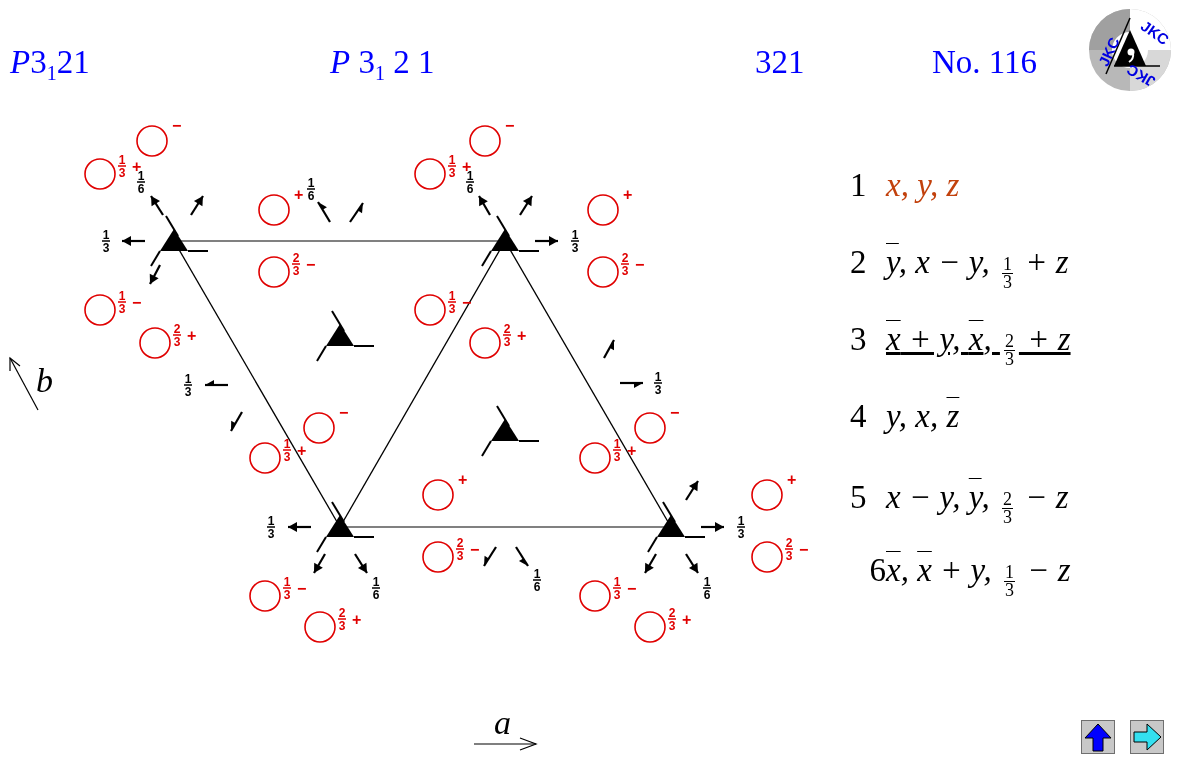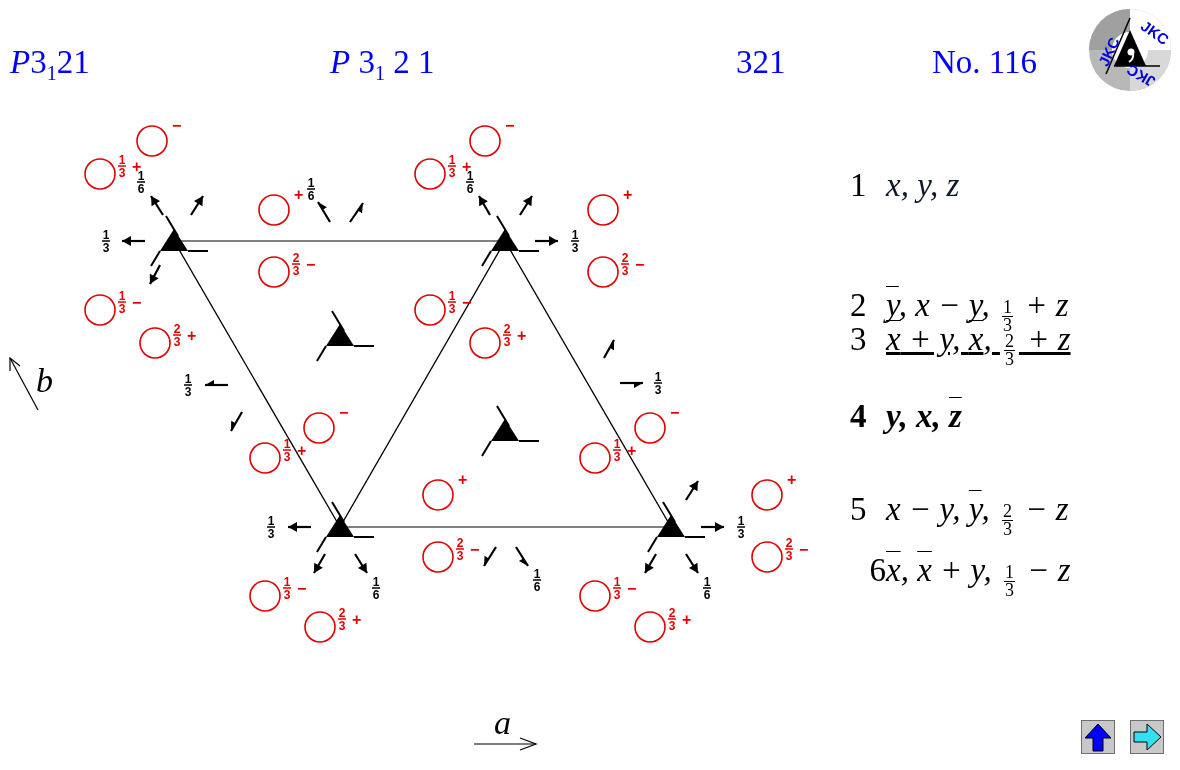--- a/index.html
+++ b/index.html
@@ -3,29 +3,29 @@
   <meta charset="utf-8">
   <style>
     html, body { margin: 0; padding: 0; background: #ffffff; }
     body { width: 1180px; height: 770px; position: relative; overflow: hidden;
            font-family: "Liberation Serif", serif; }
     .hdr { position: absolute; top: 2px; font-size: 33px; color: #0000ff; line-height: 40px; white-space: nowrap; margin-top: 40px; }
     .hdr sub { font-size: 20px; vertical-align: -7px; line-height: 0; }
     .hdr .it { font-style: italic; }
     #hdr-short { left: 10px; }
     #hdr-full { left: 330px; text-align: right; }
-    #hdr-pg { left: 736px; text-align: right; }
+    #hdr-pg { left: 755px; text-align: right; }
     #hdr-no { left: 932px; }
     #logo { position: absolute; left: 1088px; top: 8px; width: 84px; height: 84px; }
     #diagram { position: absolute; left: 0; top: 0; width: 1180px; height: 770px; }
     .ops { position: absolute; left: 850px; top: 165px; }
     .op { position: absolute; left: 0; height: 40px; white-space: nowrap; font-size: 33px; color: #000; line-height: 40px; }
     .op .num { display: inline-block; width: 36px; }
     .op .expr { font-style: italic; }
-    .op.first .expr { color: #0f172a; }
+    .op.first .expr { color: #c2410c; }
     .bar { text-decoration: overline; text-decoration-thickness: 1px; }
     .frac { display: inline-flex; flex-direction: column; align-items: center; font-style: normal;
             font-size: 18px; line-height: 17px; vertical-align: 3px; margin: 0 4px; }
     .frac .n { border-bottom: 1px solid #000; padding: 0 1px; }
     .nav-btn { position: absolute; top: 720px; width: 34px; height: 34px; background: #c8c8c8;
                border: 1px solid #6f6f6f; box-sizing: border-box; cursor: pointer; }
     #nav-up { left: 1081px; }
     #nav-next { left: 1130px; }
     .axis-lbl { position: absolute; font-style: italic; font-size: 34px; color: #000; }
   </style>
@@ -437,30 +437,30 @@
     <line x1="474" y1="744" x2="536" y2="744" stroke="#000" stroke-width="1.2"></line>
     <polyline points="520,738 536,744 520,750" fill="none" stroke="#000" stroke-width="1.2"></polyline>
   </g>
 </svg>
 
 <div class="axis-lbl" style="left:36px;top:362px;">b</div>
 <div class="axis-lbl" style="left:494px;top:704px;">a</div>
 
 <div class="ops" id="ops">
     <div class="op first" style="top: 0px;"><span class="num">1</span><span class="expr"><span style="white-space: pre;">x, y, z</span></span></div>
-    <div class="op" style="top: 77px; margin-top: 43px;"><span class="num">2</span><span class="expr"><span class="bar" style="white-space: pre;">y</span><span style="white-space: pre;">, x − y, </span><span class="frac">
+    <div class="op" style="top: 77px;"><span class="num">2</span><span class="expr"><span class="bar" style="white-space: pre;">y</span><span style="white-space: pre;">, x − y, </span><span class="frac">
           <span class="n">1</span>
           <span>3</span>
         </span><span style="white-space: pre;"> + z</span></span></div>
     <div class="op" style="top: 154px; text-decoration: underline;"><span class="num">3</span><span class="expr"><span class="bar" style="white-space: pre;">x</span><span style="white-space: pre;"> + y, </span><span class="bar" style="white-space: pre;">x</span><span style="white-space: pre;">, </span><span class="frac">
           <span class="n">2</span>
           <span>3</span>
         </span><span style="white-space: pre;"> + z</span></span></div>
-    <div class="op" style="top: 231px; font-weight: bold;"><span class="num">4</span><span class="expr"><span style="white-space: pre;">y, x, </span><span class="bar" style="white-space: pre;">z</span></span></div>
-    <div class="op" style="top: 324px;"><span class="num">5</span><span class="expr"><span style="white-space: pre;">x − y, </span><span class="bar" style="white-space: pre;">y</span><span style="white-space: pre;">, </span><span class="frac">
+    <div class="op" style="top: 231px;"><span class="num">4</span><span class="expr"><span style="white-space: pre;">y, x, </span><span class="bar" style="white-space: pre;">z</span></span></div>
+    <div class="op" style="top: 312px;"><span class="num">5</span><span class="expr"><span style="white-space: pre;">x − y, </span><span class="bar" style="white-space: pre;">y</span><span style="white-space: pre;">, </span><span class="frac">
           <span class="n">2</span>
           <span>3</span>
         </span><span style="white-space: pre;"> − z</span></span></div>
     <div class="op" style="top: 385px; text-align: right;"><span class="num">6</span><span class="expr"><span class="bar" style="white-space: pre;">x</span><span style="white-space: pre;">, </span><span class="bar" style="white-space: pre;">x</span><span style="white-space: pre;"> + y, </span><span class="frac">
           <span class="n">1</span>
           <span>3</span>
         </span><span style="white-space: pre;"> − z</span></span></div>
   </div>
 
 <div class="nav-btn" id="nav-up">

